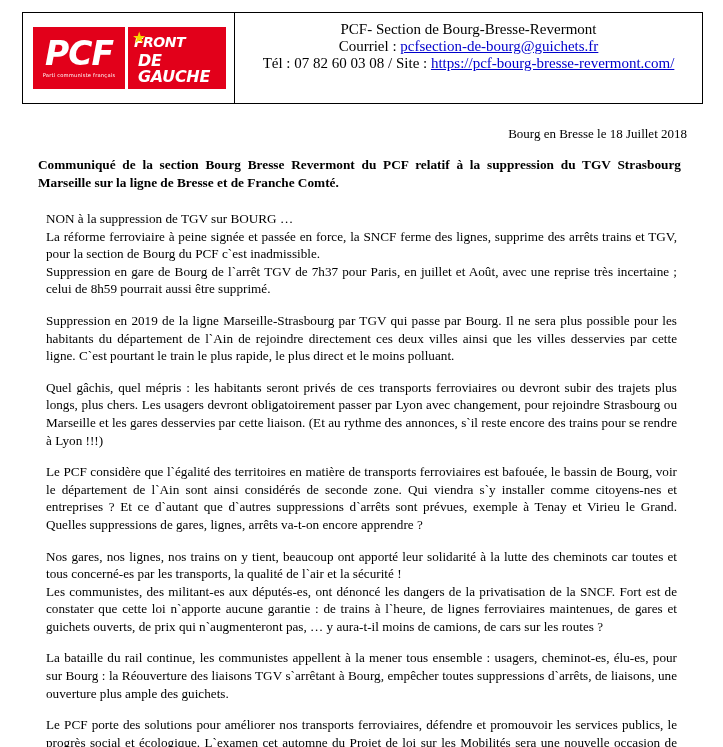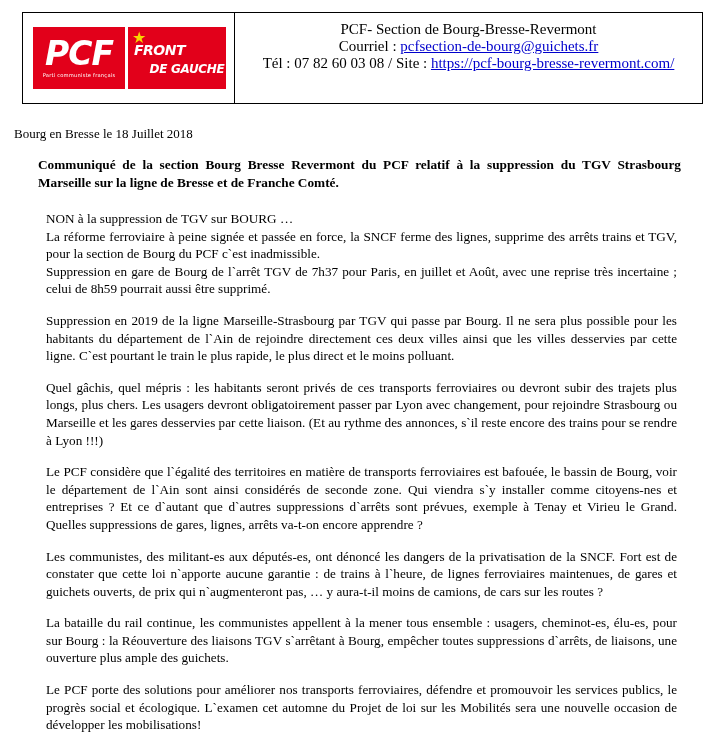--- a/index.html
+++ b/index.html
@@ -100,42 +100,42 @@
     color: #ffffff;
     font-size: 14px;
     line-height: 21px;
     letter-spacing: -0.5px;
   }
   .fdg-line2 {
     font-family: "DejaVu Sans", sans-serif;
     font-weight: bold;
     font-style: italic;
     color: #ffffff;
-    font-size: 12px;
+    font-size: 16px;
     line-height: 16px;
-    margin-left: 14px;
+    margin-left: 4px;
     letter-spacing: -0.3px;
-    text-align: center;
   }
   .address-cell {
     flex: 1;
     padding: 8px 6px 6px 6px;
     text-align: center;
     box-sizing: border-box;
     font-size: 15px;
     line-height: 17px;
   }
   .address-cell .ln { white-space: nowrap; }
   a.mail, a.web {
     color: #0000cc;
     text-decoration: underline;
   }
 
   
   .dateline {
+    text-align: right;
     font-size: 13px;
     margin: 22px 16px 0 0;
   }
 
   
   .doc-title {
     font-weight: bold;
     font-size: 13.3px;
     line-height: 18px;
     margin: 14px 22px 0 24px;
@@ -189,18 +189,19 @@
 
   <div class="doc-title">Communiqué de la section Bourg Bresse Revermont du PCF relatif à la suppression du TGV Strasbourg Marseille  sur la ligne de Bresse et de Franche Comté.</div>
 
   <div class="body-text">
     <p class="tight">NON à la suppression de TGV sur BOURG …</p>
     <p class="tight">La réforme ferroviaire à peine signée et passée en force, la SNCF ferme des lignes, supprime des arrêts trains et TGV, pour la section de Bourg du PCF c`est inadmissible.</p>
     <p>Suppression en gare de Bourg de l`arrêt TGV de 7h37  pour Paris, en juillet et Août, avec une reprise très incertaine ; celui  de 8h59  pourrait aussi être supprimé.</p>
     <p>Suppression en 2019 de la ligne Marseille-Strasbourg  par TGV qui passe par Bourg. Il ne sera plus possible pour les habitants du département de l`Ain de rejoindre directement ces deux villes ainsi que les villes desservies par cette ligne. C`est pourtant le train le plus rapide, le plus direct et le moins polluant.</p>
     <p>Quel gâchis, quel mépris : les habitants seront privés de ces transports ferroviaires ou devront subir des trajets plus longs, plus chers. Les usagers devront obligatoirement passer par Lyon avec changement, pour rejoindre Strasbourg ou Marseille et les gares desservies par cette liaison. (Et au rythme des annonces, s`il reste encore des trains pour se rendre à Lyon !!!)</p>
     <p>Le PCF considère que l`égalité des territoires en matière de transports ferroviaires est bafouée,  le bassin de Bourg, voir le département de l`Ain sont ainsi considérés de seconde zone. Qui  viendra s`y installer comme  citoyens-nes et entreprises ? Et ce d`autant que d`autres suppressions d`arrêts sont prévues, exemple à Tenay et Virieu le Grand. Quelles suppressions de gares, lignes, arrêts va-t-on encore apprendre ?</p>
+    <p class="tight">Nos gares, nos lignes, nos trains on y tient, beaucoup ont apporté leur solidarité à la lutte des cheminots car toutes et tous concerné-es par les transports, la qualité de l`air et la sécurité !</p>
     <p>Les communistes, des militant-es  aux députés-es, ont dénoncé les dangers de la privatisation de la SNCF. Fort est de constater que cette loi n`apporte aucune garantie : de trains à l`heure, de lignes ferroviaires maintenues, de gares et guichets ouverts, de prix qui n`augmenteront pas, … y aura-t-il moins de camions, de cars sur les routes ?</p>
     <p>La bataille du rail continue, les communistes appellent à la mener tous ensemble : usagers, cheminot-es, élu-es, pour sur Bourg : la Réouverture des liaisons TGV s`arrêtant à Bourg, empêcher toutes suppressions d`arrêts, de liaisons, une ouverture plus ample des guichets.</p>
     <p>Le PCF porte des solutions pour améliorer nos transports ferroviaires, défendre et promouvoir les services publics, le progrès social et écologique. L`examen cet automne du Projet de loi sur les Mobilités sera une nouvelle occasion de développer les mobilisations!</p>
   </div>
 
 </div>
 
 </body></html>

